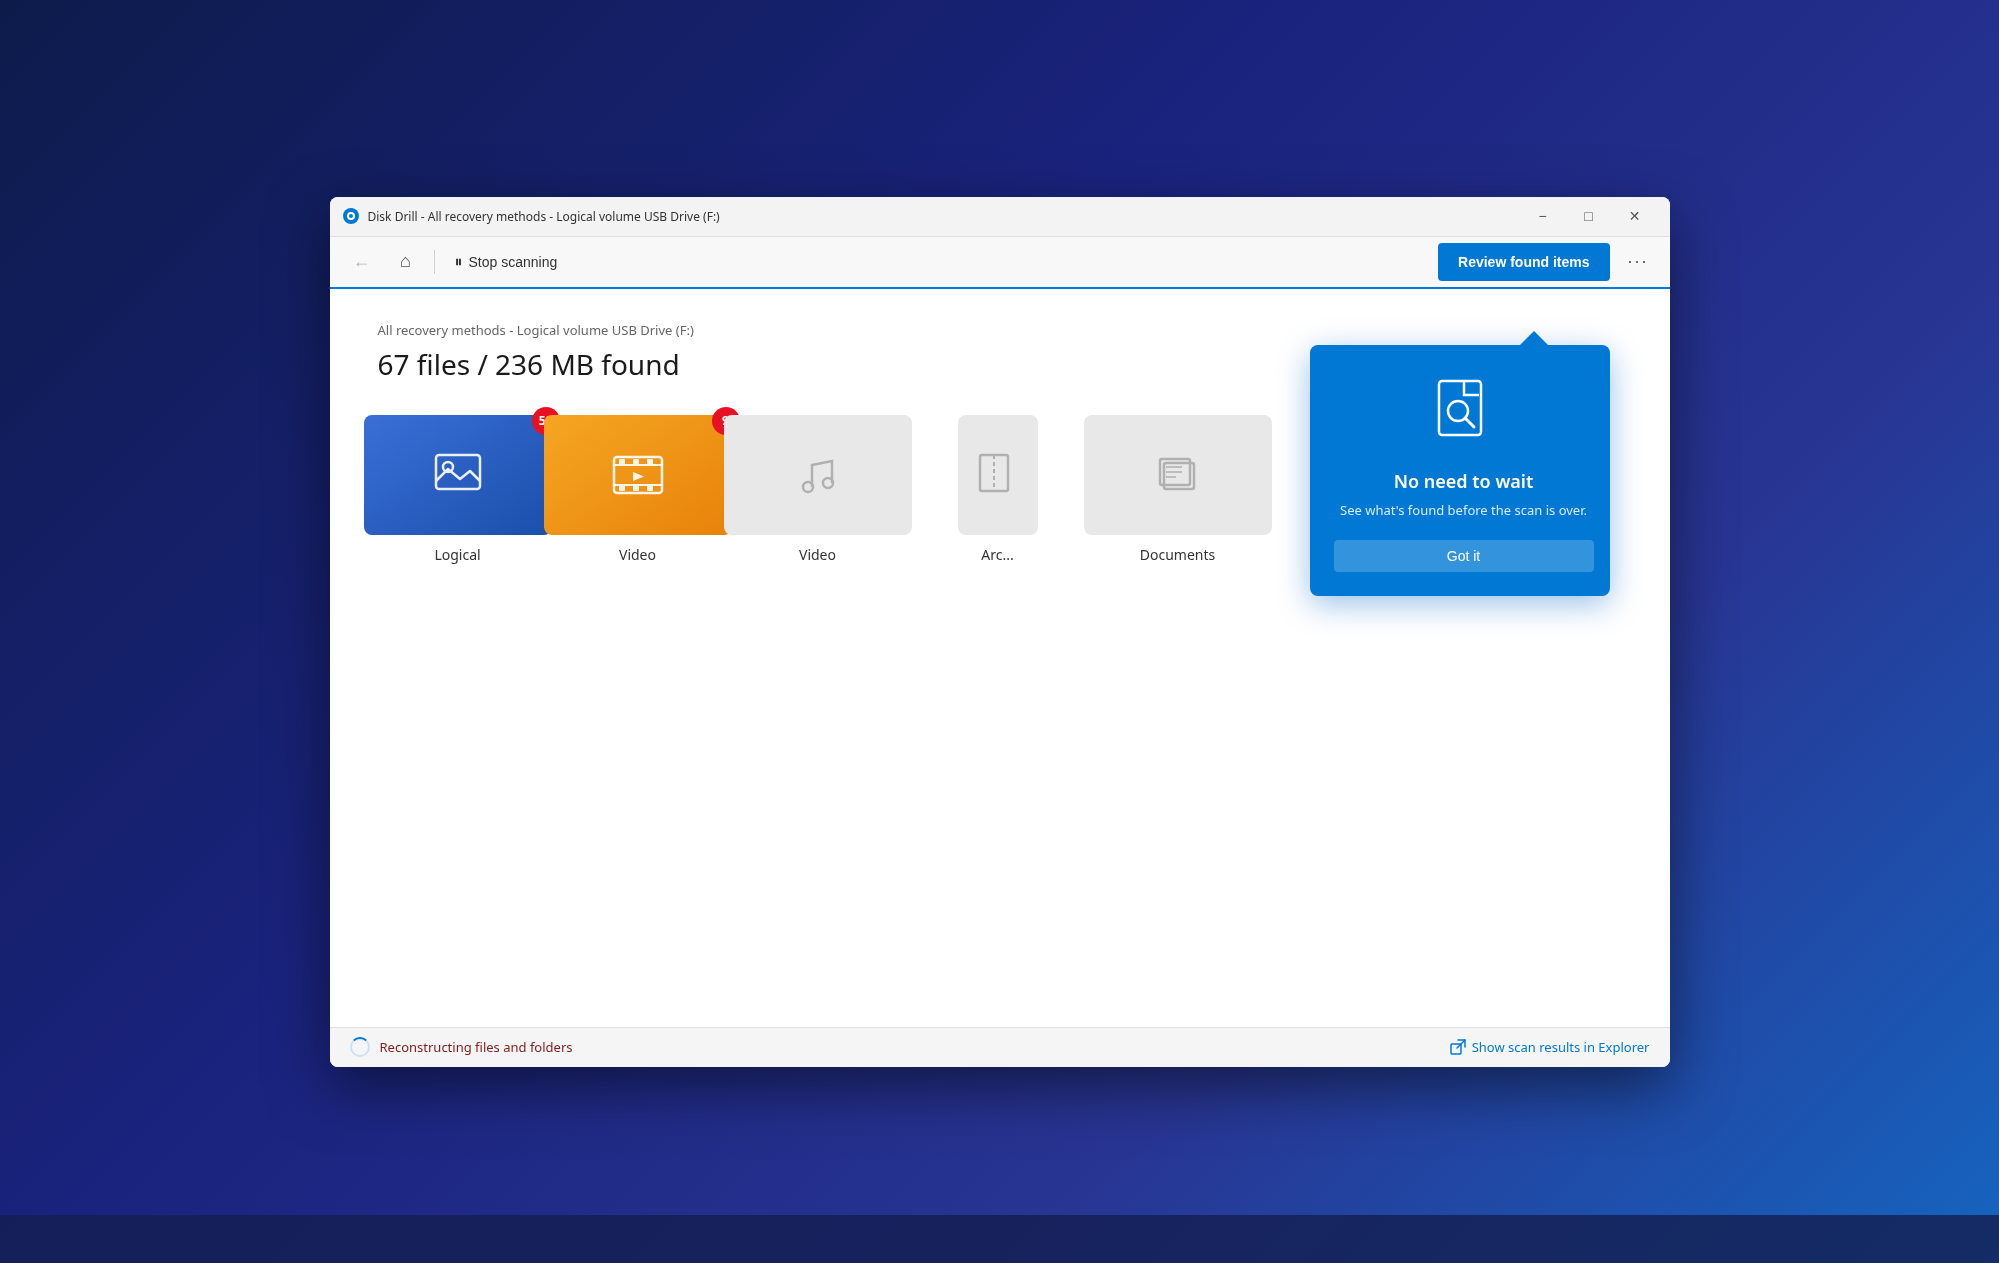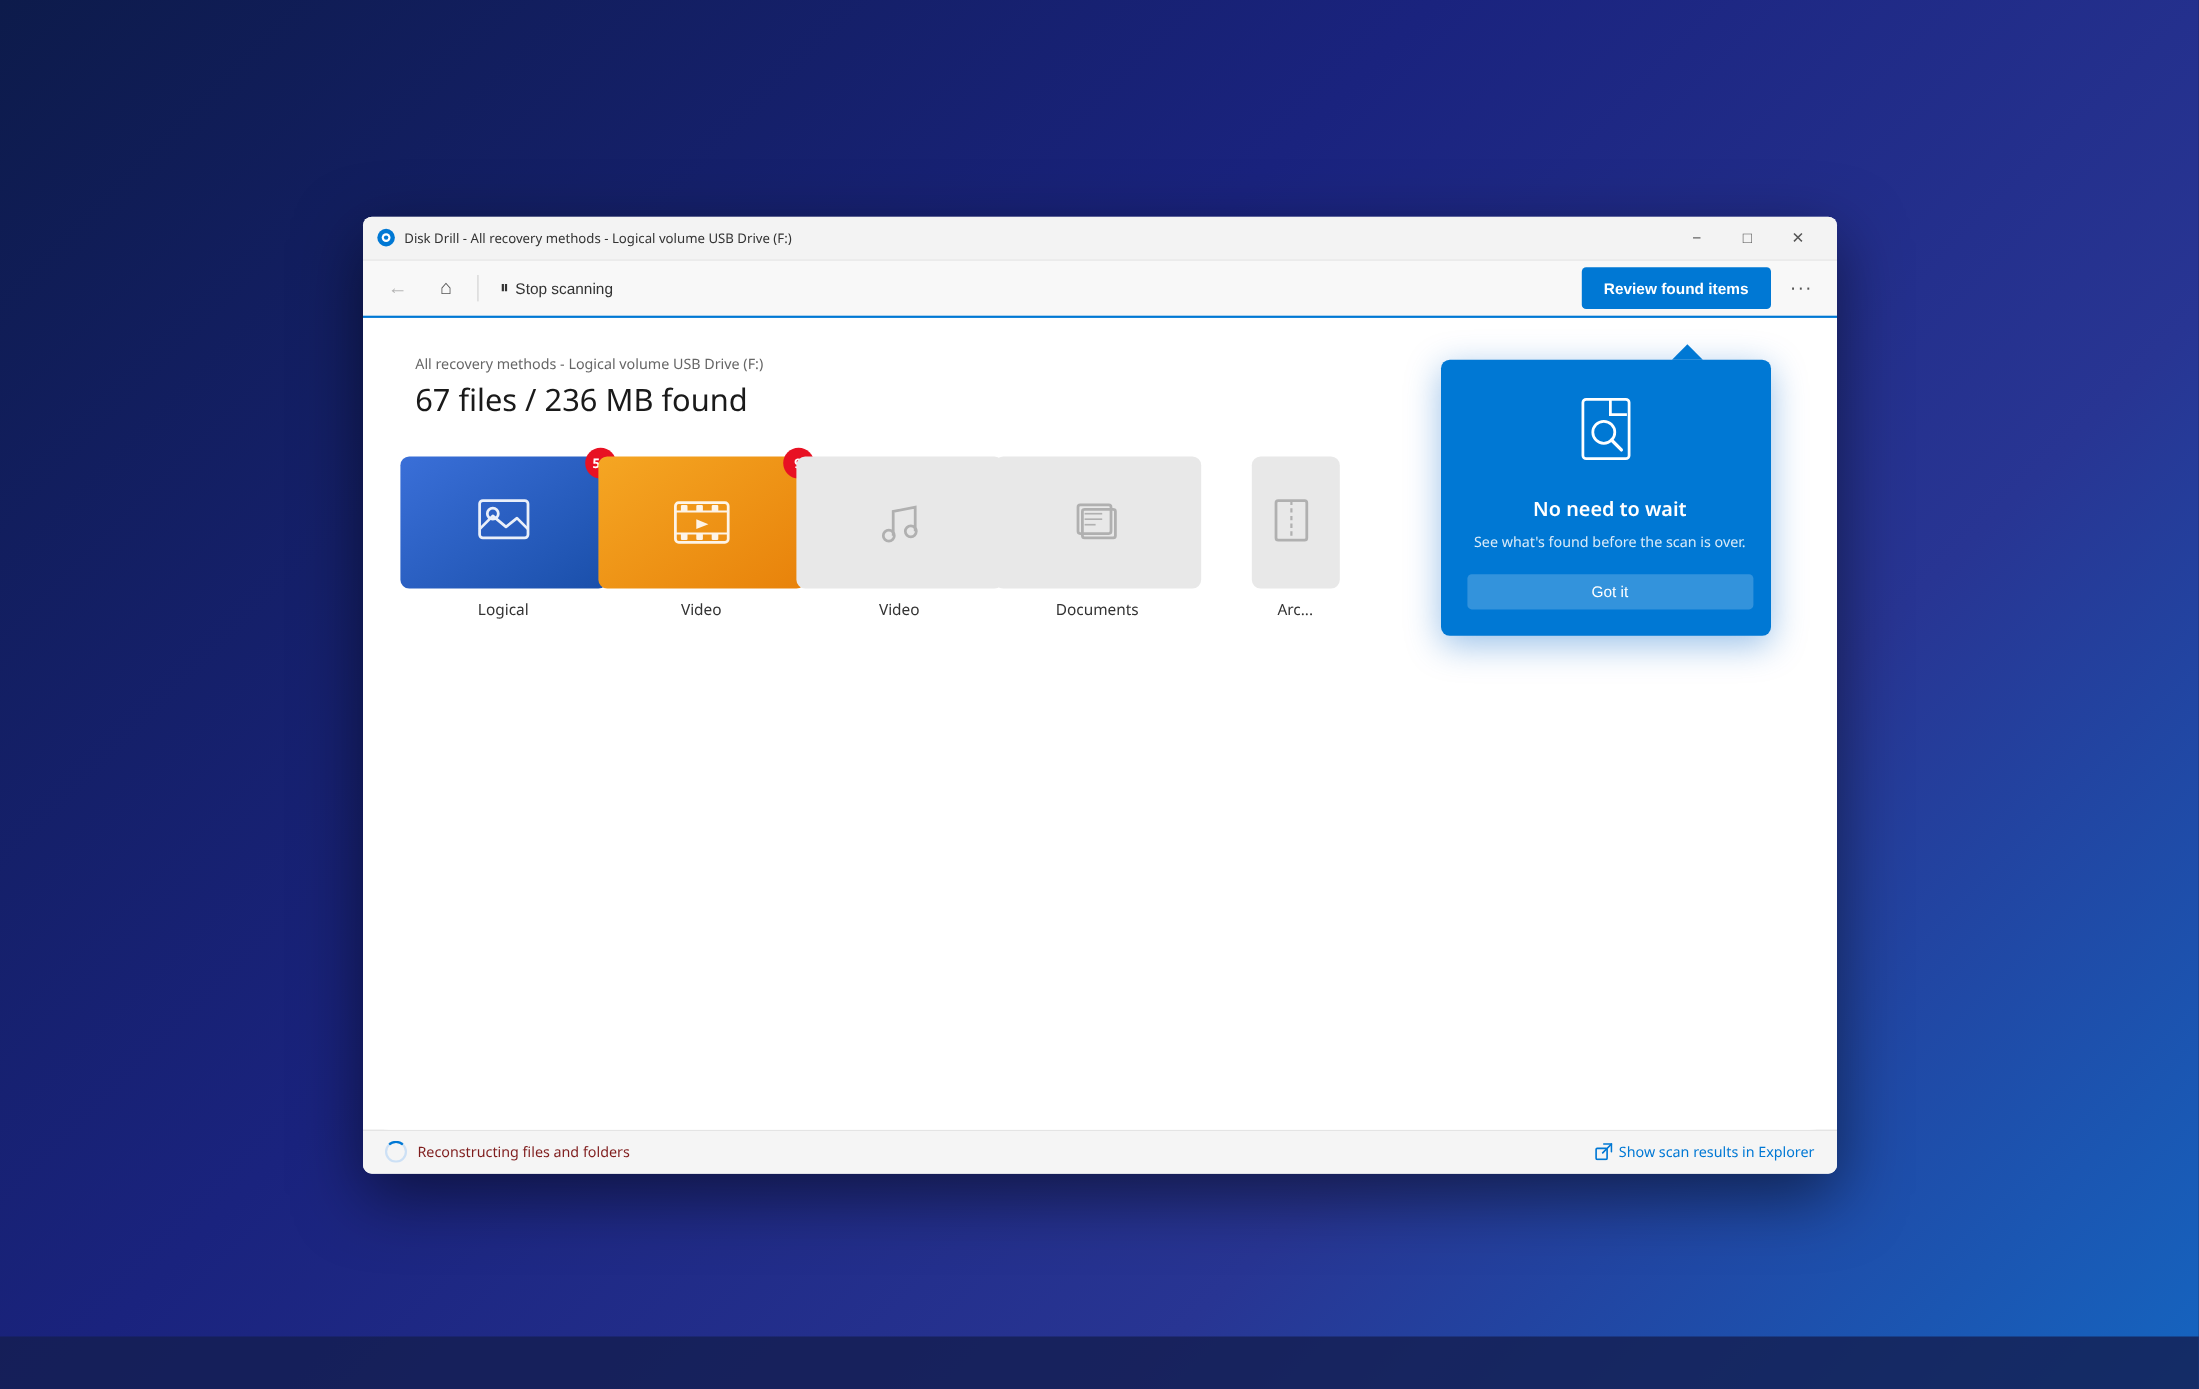--- a/index.html
+++ b/index.html
@@ -305,21 +305,21 @@
       gap: 6px;
       font-size: 13px;
       color: #0078d4;
       cursor: pointer;
       text-decoration: none;
     }
 
     
     .tooltip-popup {
       position: absolute;
-      top: 38px;
+      top: 56px;
       right: 60px;
       width: 300px;
       background: #0078d4;
       border-radius: 8px;
       padding: 28px 16px 24px 24px;
       display: flex;
       flex-direction: column;
       align-items: center;
       z-index: 100;
       box-shadow: 0 8px 32px rgba(0, 100, 200, 0.4);
@@ -466,43 +466,43 @@
             <svg width="64" height="64" viewBox="0 0 64 64" fill="none">
 
               <path d="M26 44 L26 22 L46 18 L46 40" stroke="#aaa" stroke-width="2.5" fill="none"></path>
               <circle cx="22" cy="44" r="5" stroke="#aaa" stroke-width="2.5" fill="none"></circle>
               <circle cx="42" cy="40" r="5" stroke="#aaa" stroke-width="2.5" fill="none"></circle>
             </svg>
           </div>
           <span class="file-card-label">Video</span>
         </div>
 
+        <div class="file-card partial">
+          <div class="file-card-icon-wrap other" style="overflow:hidden; width:80px;">
+            <svg width="64" height="64" viewBox="0 0 64 64" fill="none">
+
+              <rect x="14" y="12" width="28" height="36" rx="2" stroke="#aaa" stroke-width="2.5" fill="none"></rect>
+              <line x1="28" y1="12" x2="28" y2="48" stroke="#aaa" stroke-width="2" stroke-dasharray="4 3"></line>
+            </svg>
+          </div>
+          <span class="file-card-label">Arc...</span>
+        </div>
+
         <div class="file-card">
           <div class="file-card-icon-wrap documents">
             <svg width="64" height="64" viewBox="0 0 64 64" fill="none">
 
               <rect x="18" y="20" width="30" height="26" rx="2" stroke="#aaa" stroke-width="2.5" fill="none"></rect>
               <rect x="14" y="16" width="30" height="26" rx="2" stroke="#aaa" stroke-width="2.5" fill="none"></rect>
               <line x1="20" y1="24" x2="36" y2="24" stroke="#aaa" stroke-width="1.5"></line>
               <line x1="20" y1="29" x2="36" y2="29" stroke="#aaa" stroke-width="1.5"></line>
               <line x1="20" y1="34" x2="30" y2="34" stroke="#aaa" stroke-width="1.5"></line>
             </svg>
           </div>
           <span class="file-card-label">Documents</span>
-        </div>
-
-        <div class="file-card partial">
-          <div class="file-card-icon-wrap other" style="overflow:hidden; width:80px;">
-            <svg width="64" height="64" viewBox="0 0 64 64" fill="none">
-
-              <rect x="14" y="12" width="28" height="36" rx="2" stroke="#aaa" stroke-width="2.5" fill="none"></rect>
-              <line x1="28" y1="12" x2="28" y2="48" stroke="#aaa" stroke-width="2" stroke-dasharray="4 3"></line>
-            </svg>
-          </div>
-          <span class="file-card-label">Arc...</span>
         </div>
 
       </div>
 
       <div class="tooltip-popup">
 
         <div class="tooltip-icon">
           <svg viewBox="0 0 80 80" fill="none">
 
             <rect x="15" y="8" width="42" height="54" rx="3" stroke="white" stroke-width="2.5" fill="none"></rect>

